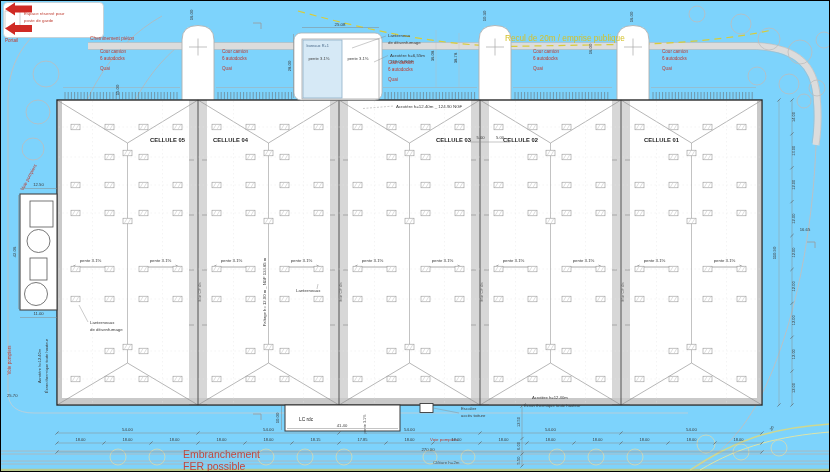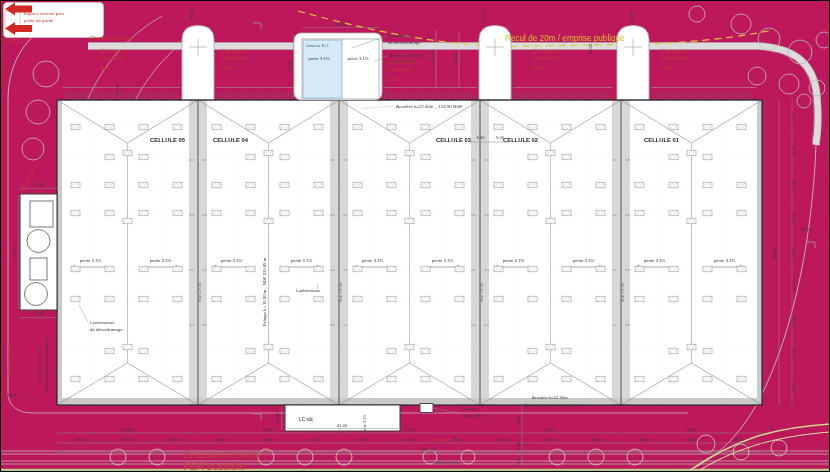--- a/index.html
+++ b/index.html
@@ -1,16 +1,16 @@
 <!DOCTYPE html>
 <html><head>
 <meta charset="utf-8">
 <style>
   html,body{margin:0;padding:0;background:#fff;}
-  .stage{position:relative;width:830px;height:472px;overflow:hidden;background:#be185d;}
+  .stage{position:relative;width:830px;height:472px;overflow:hidden;background:#7dd3fc;}
   svg{display:block;}
   svg text{font-family:"Liberation Sans","DejaVu Sans",sans-serif;}
 </style>
 </head>
 <body>
 
 <div class="stage">
 <svg viewBox="0 0 830 472" width="830" height="472">
 
   <g>

